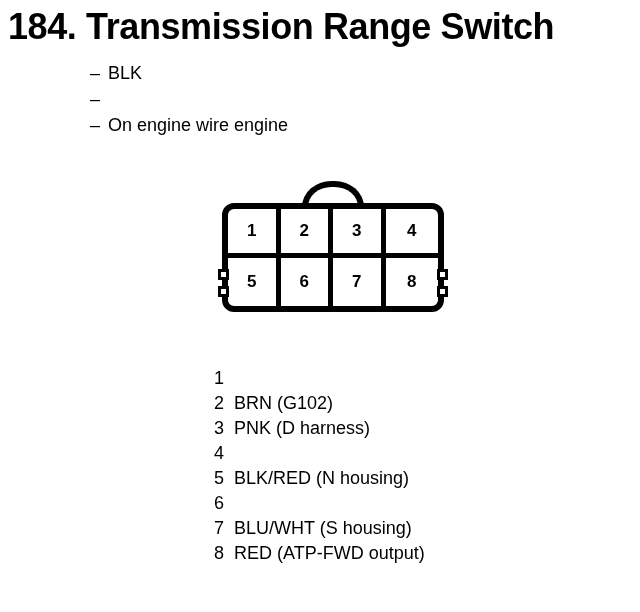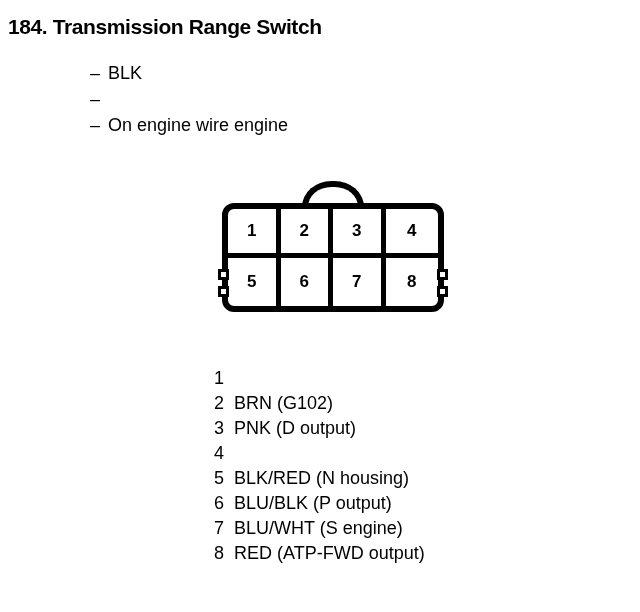--- a/index.html
+++ b/index.html
@@ -14,21 +14,21 @@
     font-family: "Liberation Sans", sans-serif;
     color: #000000;
     overflow: hidden;
   }
 
   
   #page-title {
     position: absolute;
     left: 8px;
     top: 9px;
-    font-size: 21px;
+    font-size: 36px;
     font-weight: bold;
     letter-spacing: -0.4px;
     line-height: 36px;
     white-space: nowrap;
   }
 
   
   #spec-list {
     position: absolute;
     left: 90px;
@@ -184,34 +184,33 @@
 <div id="pin-legend">
   <div class="legend-row">
     <span class="legend-num">1</span>
   </div>
   <div class="legend-row">
     <span class="legend-num">2</span>
     <span>BRN (G102)</span>
   </div>
   <div class="legend-row">
     <span class="legend-num">3</span>
-    <span>PNK (D output)</span>
+    <span>PNK (D harness)</span>
   </div>
   <div class="legend-row">
     <span class="legend-num">4</span>
   </div>
   <div class="legend-row">
     <span class="legend-num">5</span>
     <span>BLK/RED (N housing)</span>
   </div>
   <div class="legend-row">
     <span class="legend-num">6</span>
-    <span>BLU/BLK (P output)</span>
   </div>
   <div class="legend-row">
     <span class="legend-num">7</span>
-    <span>BLU/WHT (S engine)</span>
+    <span>BLU/WHT (S housing)</span>
   </div>
   <div class="legend-row">
     <span class="legend-num">8</span>
     <span>RED (ATP-FWD output)</span>
   </div>
 </div>
 
 </body></html>

